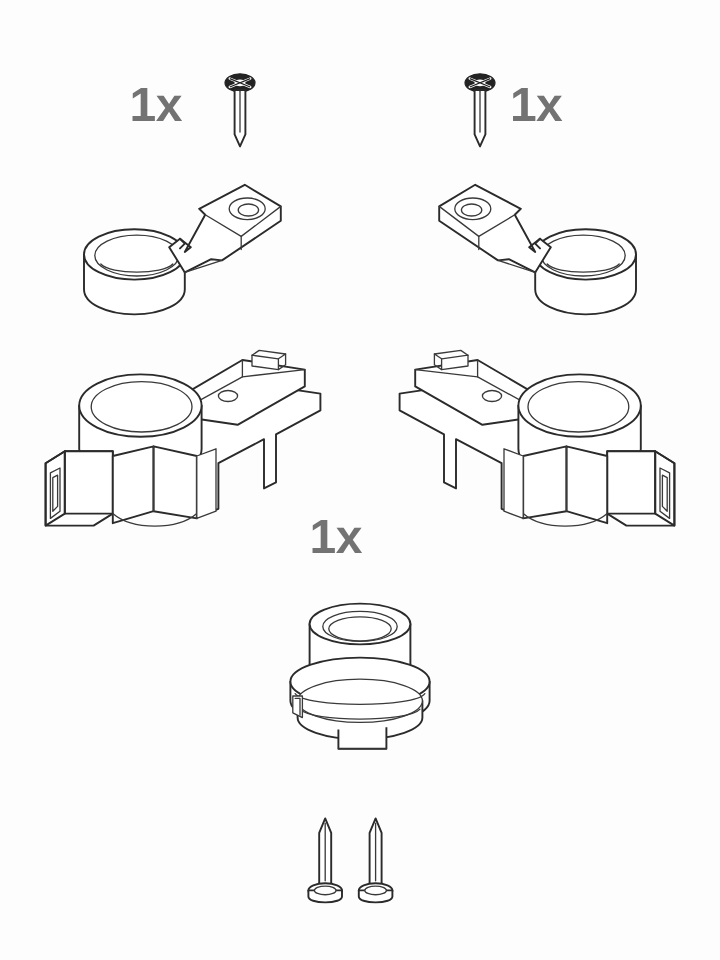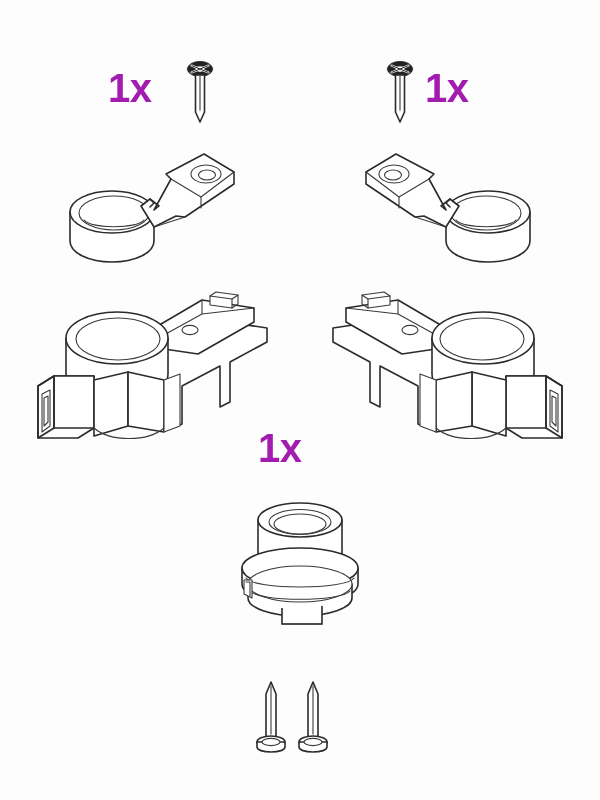--- a/index.html
+++ b/index.html
@@ -15,21 +15,21 @@
     position: relative;
     width: 600px;
     height: 800px;
     background: #fdfdfd;
     overflow: hidden;
   }
   .qty-label {
     position: absolute;
     font-family: "Liberation Sans", sans-serif;
     font-weight: bold;
-    color: #a21caf;
+    color: #737373;
     line-height: 1;
     letter-spacing: -0.5px;
     user-select: none;
   }
   #qty-left  { left: 108px; top: 68px;  font-size: 40px; }
   #qty-right { left: 425px; top: 68px;  font-size: 40px; }
   #qty-center{ left: 258px; top: 428px; font-size: 40px; }
 
   .part-svg {
     position: absolute;

